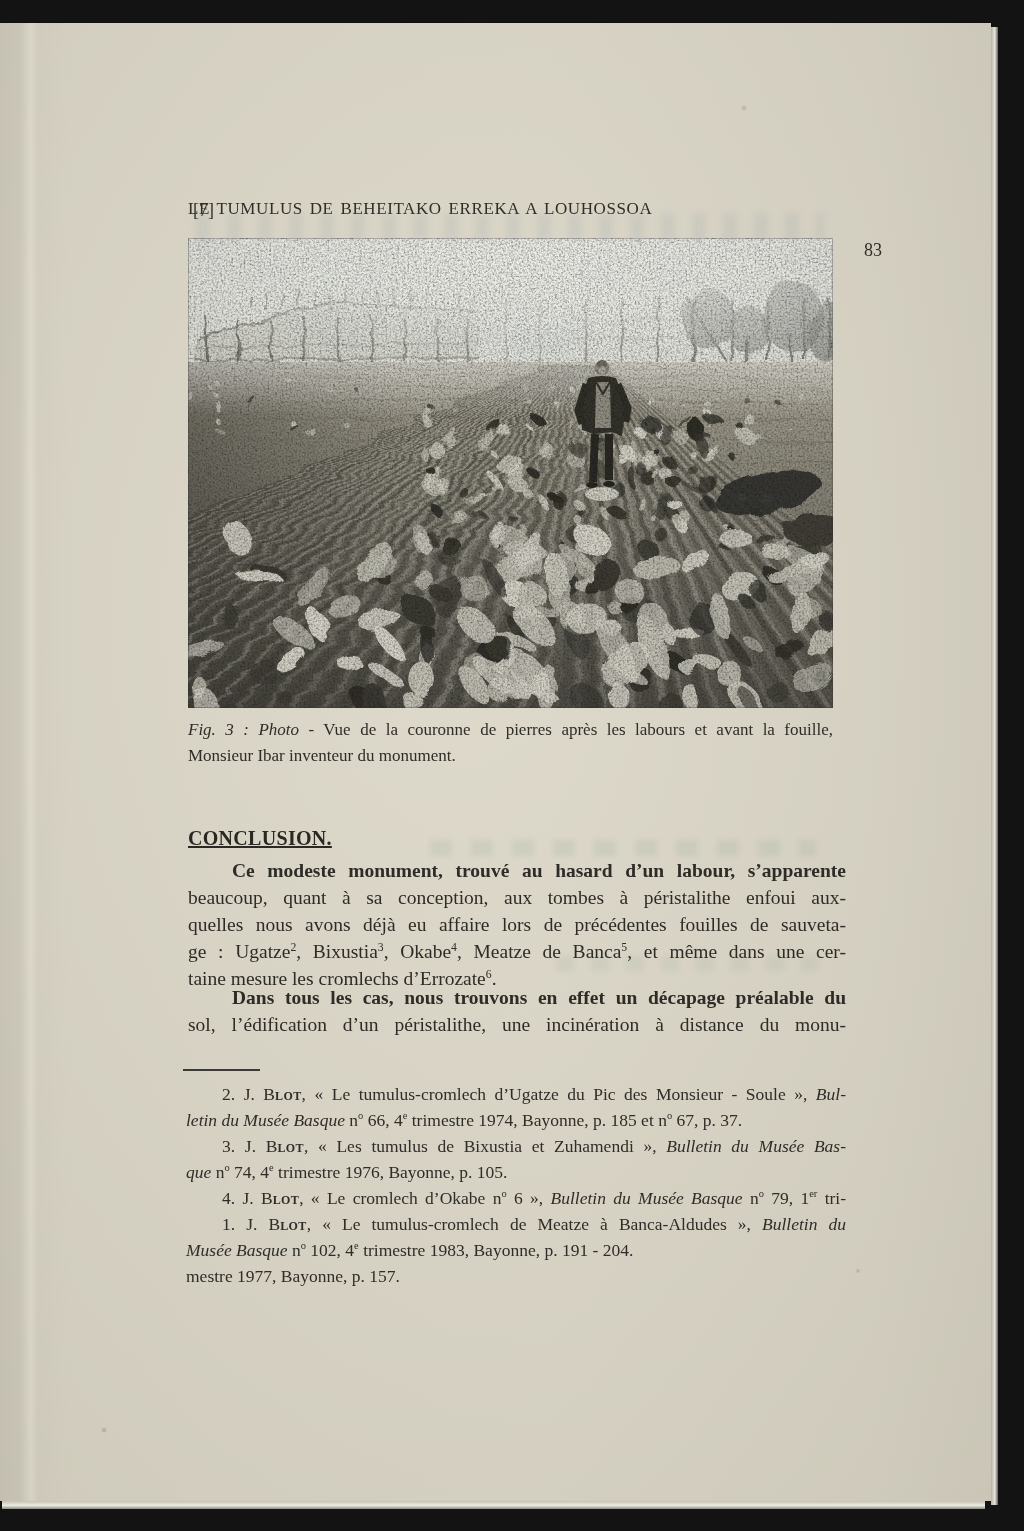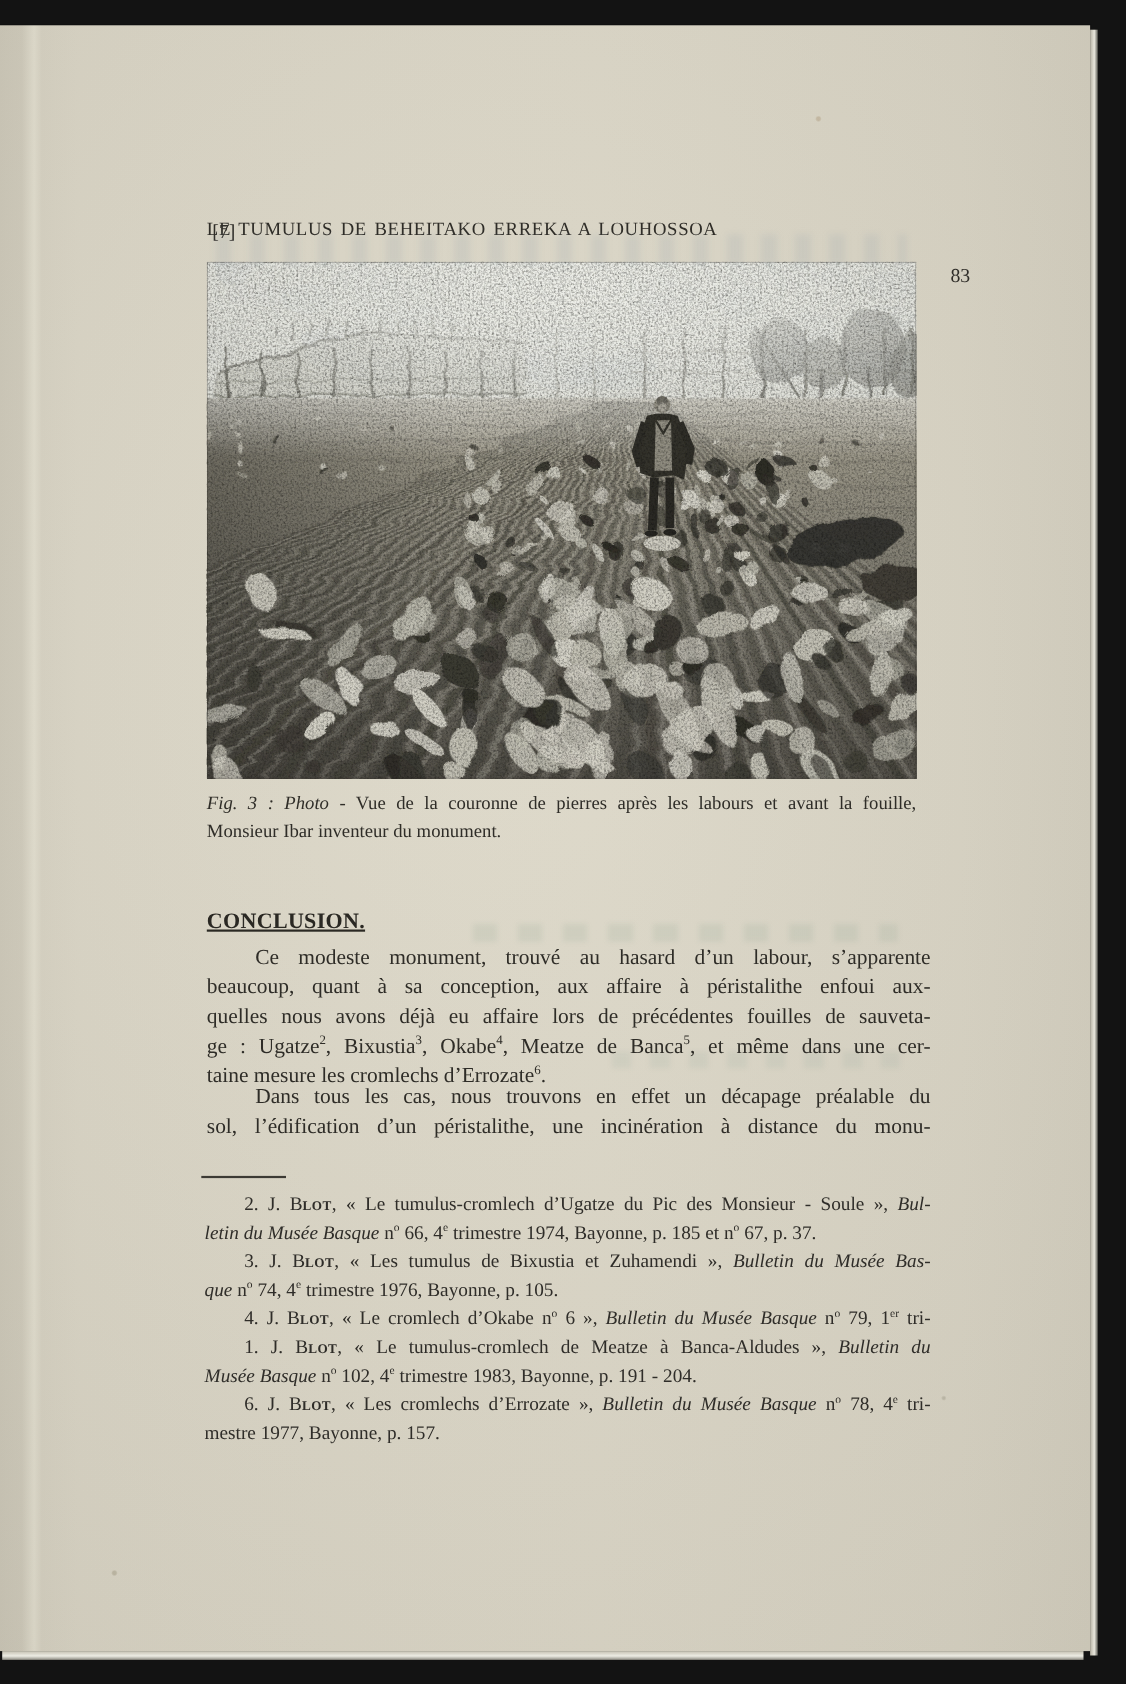--- a/index.html
+++ b/index.html
@@ -24,21 +24,21 @@
   .pageno{position:absolute;left:676px;top:1px;font-size:18px;margin-top:40px;}
   .photo{position:absolute;left:188px;top:215px;width:645px;height:470px;margin:0;padding:0;}
   .photo svg{display:block;width:645px;height:470px;}
   .caption{position:absolute;left:188px;top:694px;width:645px;font-size:17px;line-height:26px;color:#2f2d28;}
   .concl{position:absolute;left:188px;top:804px;margin:0;font-size:20px;font-weight:bold;
          letter-spacing:.3px;color:#2a2823;text-decoration:underline;}
   .para{position:absolute;left:188px;width:658px;font-size:19.5px;line-height:27px;color:#2e2c27;}
   .p1{top:834px}.p2{top:961px}
   .line{white-space:nowrap;}
   .line.j{text-align:justify;text-align-last:justify;}
-  .para .line.indent{padding-left:44px;}
+  .para .line.indent{padding-left:44px;font-weight:bold;}
   .fnrule{position:absolute;left:183px;top:1046px;width:77px;height:2px;background:#3c3a34;}
   .fns{position:absolute;left:186px;top:1058px;width:660px;font-size:17.5px;line-height:26px;color:#2f2d29;}
   .footnote .line.indent{padding-left:36px;}
   .i{font-style:italic;}
   .sc{font-variant:small-caps;letter-spacing:.4px;font-weight:bold;}
   .sup{font-size:60%;vertical-align:super;line-height:0;}
   .ghost{position:absolute;pointer-events:none;}
   .ghostA{left:196px;top:190px;width:628px;height:28px;
     background:repeating-linear-gradient(90deg,rgba(145,160,170,.16) 0 14px,rgba(145,160,170,0) 14px 31px);
     filter:blur(3px);}
@@ -632,21 +632,21 @@
 
     <div class="caption">
         <div class="line j"><span class="i">Fig. 3 : Photo</span><span> - Vue de la couronne de pierres après les labours et avant la fouille,</span></div>
         <div class="line"><span>Monsieur Ibar inventeur du monument.</span></div>
       </div>
 
     <h2 class="concl">CONCLUSION.</h2>
 
     <div class="para p1">
         <div class="line j indent"><span>Ce modeste monument, trouvé au hasard d’un labour, s’apparente</span></div>
-        <div class="line j"><span>beaucoup, quant à sa conception, aux affaire à péristalithe enfoui aux-</span></div>
+        <div class="line j"><span>beaucoup, quant à sa conception, aux tombes à péristalithe enfoui aux-</span></div>
         <div class="line j"><span>quelles nous avons déjà eu affaire lors de précédentes fouilles de sauveta-</span></div>
         <div class="line j"><span>ge : Ugatze</span><span class="sup">2</span><span>, Bixustia</span><span class="sup">3</span><span>, Okabe</span><span class="sup">4</span><span>, Meatze de Banca</span><span class="sup">5</span><span>, et même dans une cer-</span></div>
         <div class="line"><span>taine mesure les cromlechs d’Errozate</span><span class="sup">6</span><span>.</span></div>
       </div>
     <div class="para p2">
         <div class="line j indent"><span>Dans tous les cas, nous trouvons en effet un décapage préalable du</span></div>
         <div class="line j"><span>sol, l’édification d’un péristalithe, une incinération à distance du monu-</span></div>
       </div>
 
     <div class="fnrule"></div>
@@ -661,21 +661,20 @@
           <div class="line"><span class="i">que</span><span> n</span><span class="sup">o</span><span> 74, 4</span><span class="sup">e</span><span> trimestre 1976, Bayonne, p. 105.</span></div>
         </div>
         <div class="footnote">
           <div class="line j indent"><span>4. J. B</span><span class="sc">lot</span><span>, « Le cromlech d’Okabe n</span><span class="sup">o</span><span> 6 », </span><span class="i">Bulletin du Musée Basque</span><span> n</span><span class="sup">o</span><span> 79, 1</span><span class="sup">er</span><span> tri-</span></div>
         </div>
         <div class="footnote">
           <div class="line j indent"><span>1. J. B</span><span class="sc">lot</span><span>, « Le tumulus-cromlech de Meatze à Banca-Aldudes », </span><span class="i">Bulletin du</span></div>
           <div class="line"><span class="i">Musée Basque</span><span> n</span><span class="sup">o</span><span> 102, 4</span><span class="sup">e</span><span> trimestre 1983, Bayonne, p. 191 - 204.</span></div>
         </div>
         <div class="footnote">
-          <div class="line j indent"><span>6. J. B</span><span class="sc">lot</span><span>, « Les cromlechs d’Errozate », </span><span class="i">Bulletin du Musée Basque</span><span> n</span><span class="sup">o</span><span> 78, 4</span><span class="sup">e</span><span> tri-</span></div>
           <div class="line"><span>mestre 1977, Bayonne, p. 157.</span></div>
         </div>
       </div>
 
   </div>
   <div class="edge-right"></div>
   <div class="edge-bottom"></div>
 </div>
 
 </body></html>

